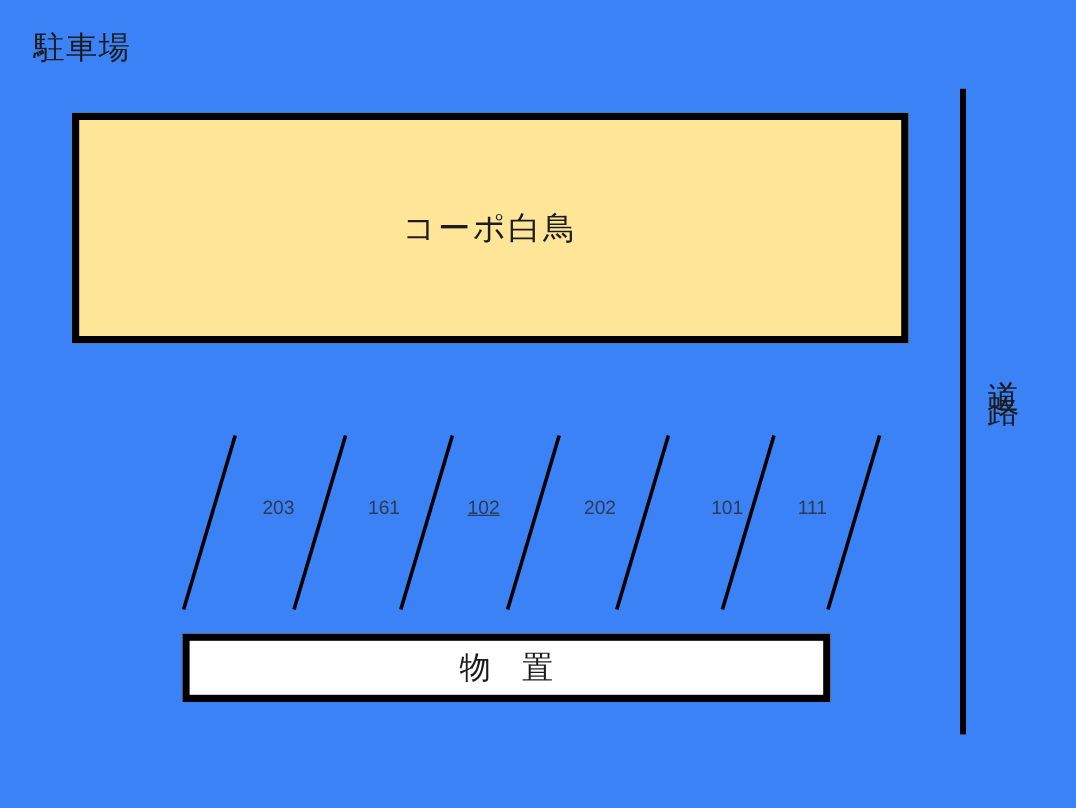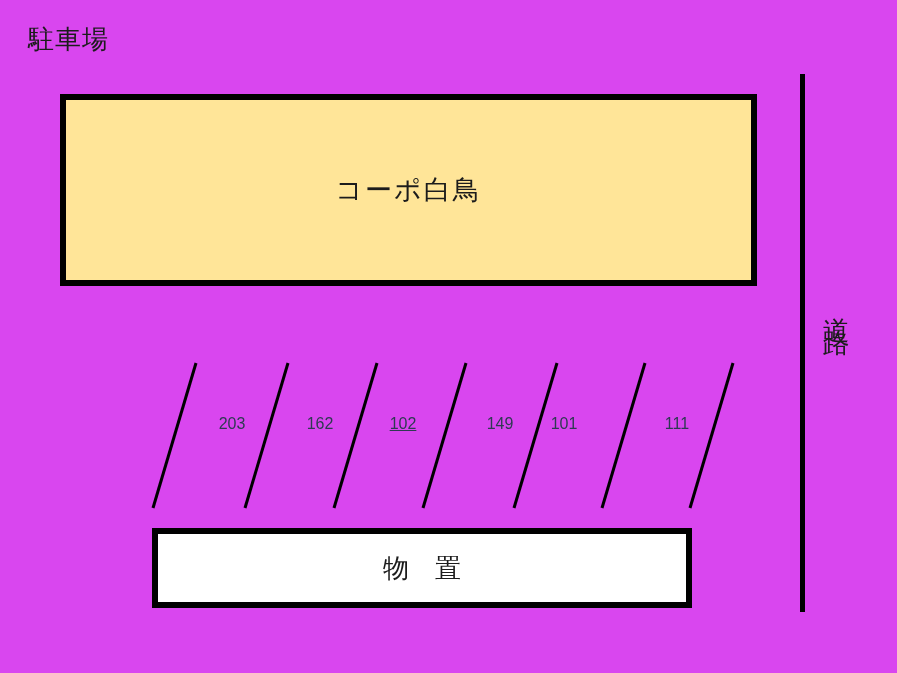--- a/index.html
+++ b/index.html
@@ -5,21 +5,21 @@
   html, body {
     margin: 0;
     padding: 0;
     background: #ffffff;
     font-family: "Liberation Sans", "DejaVu Sans", sans-serif;
   }
   .canvas {
     position: relative;
     width: 897px;
     height: 673px;
-    background: #d946ef;
+    background: #3b82f6;
     overflow: hidden;
   }
   .diagram-title {
     position: absolute;
     left: 28px;
     top: 22px;
     font-size: 26px;
     letter-spacing: 1px;
     color: #1c1c1c;
     white-space: nowrap;
@@ -55,28 +55,28 @@
     position: absolute;
     transform: translate(-50%, -50%);
     font-size: 16px;
     color: #2E3A52;
     white-space: nowrap;
   }
   .sp0 { left: 232px; top: 424px; }
   .sp1 { left: 320px; top: 424px; }
   .sp2 { left: 403px; top: 424px; text-decoration: underline; }
   .sp3 { left: 500px; top: 424px; }
-  .sp4 { left: 564px; top: 424px; }
+  .sp4 { left: 606px; top: 424px; }
   .sp5 { left: 677px; top: 424px; }
   .storage-box {
     position: absolute;
     left: 152px;
     top: 528px;
     width: 540px;
-    height: 80px;
+    height: 57px;
     box-sizing: border-box;
     background: #ffffff;
     border: 6px solid #000000;
     display: flex;
     align-items: center;
     justify-content: center;
   }
   .storage-label {
     font-size: 26px;
     color: #1c1c1c;
@@ -116,23 +116,23 @@
     <line x1="196" y1="363" x2="153" y2="508" stroke="#000" stroke-width="3"></line>
     <line x1="288" y1="363" x2="245" y2="508" stroke="#000" stroke-width="3"></line>
     <line x1="377" y1="363" x2="334" y2="508" stroke="#000" stroke-width="3"></line>
     <line x1="466" y1="363" x2="423" y2="508" stroke="#000" stroke-width="3"></line>
     <line x1="557" y1="363" x2="514" y2="508" stroke="#000" stroke-width="3"></line>
     <line x1="645" y1="363" x2="602" y2="508" stroke="#000" stroke-width="3"></line>
     <line x1="733" y1="363" x2="690" y2="508" stroke="#000" stroke-width="3"></line>
   </svg>
 
   <div class="space-label sp0">203</div>
-  <div class="space-label sp1">162</div>
+  <div class="space-label sp1">161</div>
   <div class="space-label sp2">102</div>
-  <div class="space-label sp3">149</div>
+  <div class="space-label sp3">202</div>
   <div class="space-label sp4">101</div>
   <div class="space-label sp5">111</div>
 
   <div class="storage-box">
     <span class="storage-label">物　置</span>
   </div>
 
   <div class="road-line"></div>
 
   <div class="road-label">道路</div>

